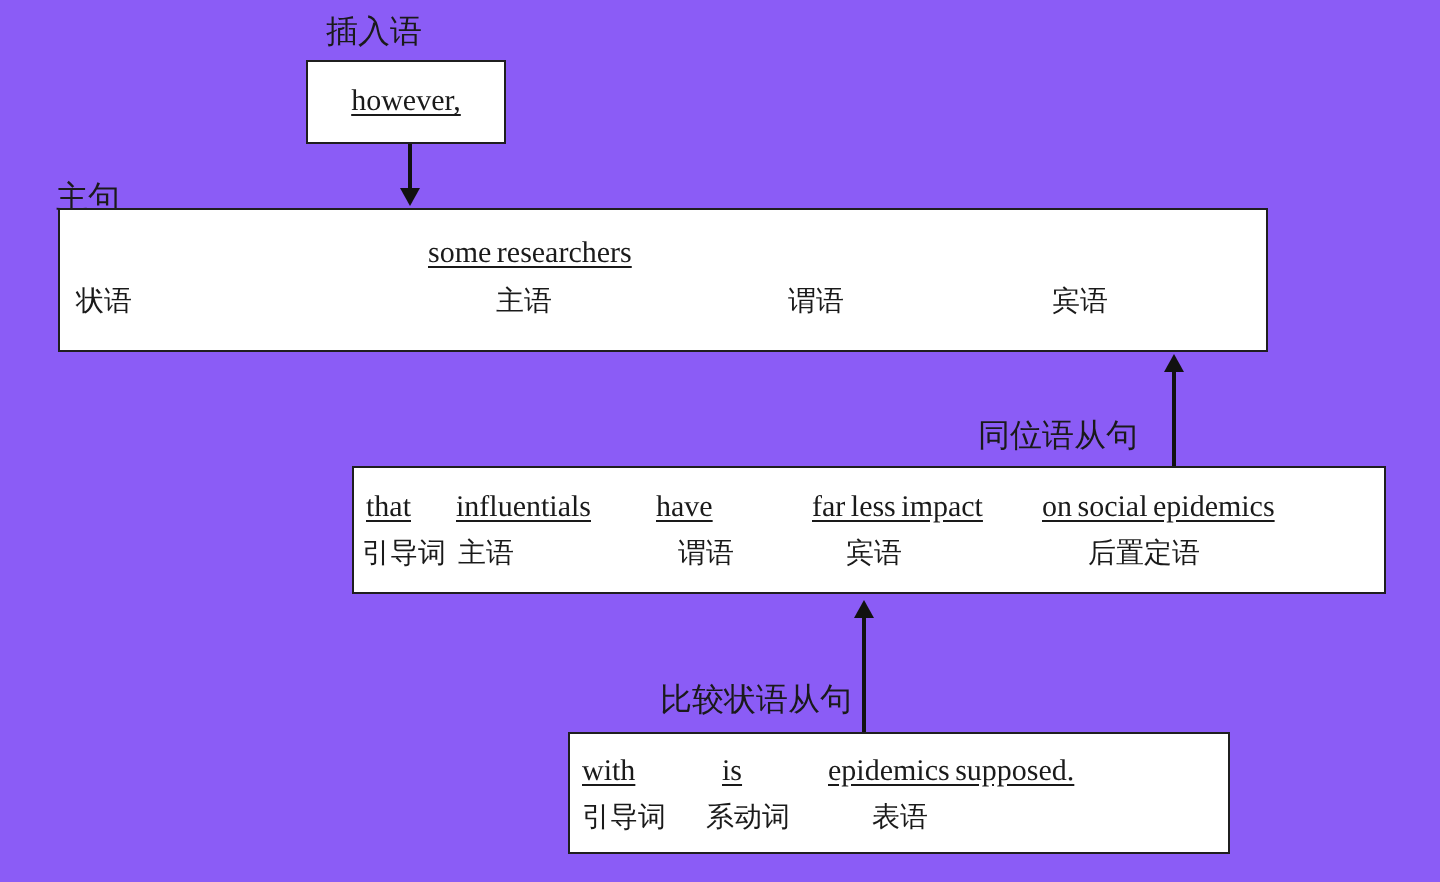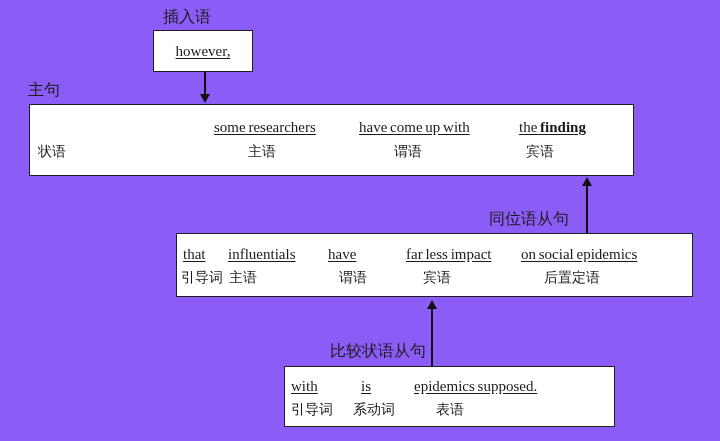--- a/index.html
+++ b/index.html
@@ -25,25 +25,23 @@
 
 <div class="stage">
 
   <div class="abs lbl" style="left:163px; top:7px;">插入语</div>
   <div class="box" style="left:153px; top:30px; width:100px; height:42px;">
     <div class="abs en" style="left:0; right:0; top:10px; text-align:center;">however,</div>
   </div>
   <div class="vline" style="left:204px; top:72px; height:23px;"></div>
   <div class="ahead-down" style="left:200px; top:94px;"></div>
 
-  <div class="abs lbl" style="left:28px; top:80px;">主句</div>
+  <div class="abs lbl" style="left:28px; top:90px;">主句</div>
   <div class="box" style="left:29px; top:104px; width:605px; height:72px;">
     <div class="abs en" style="left:184px; top:12px;">some researchers</div>
-    <div class="abs en" style="left:329px; top:12px;">have come up with</div>
-    <div class="abs en" style="left:489px; top:12px;"><span>the </span><span class="bold">finding</span></div>
     <div class="abs zh" style="left:8px; top:38px;">状语</div>
     <div class="abs zh" style="left:218px; top:38px;">主语</div>
     <div class="abs zh" style="left:364px; top:38px;">谓语</div>
     <div class="abs zh" style="left:496px; top:38px;">宾语</div>
   </div>
 
   <div class="ahead-up" style="left:582px; top:177px;"></div>
   <div class="vline" style="left:586px; top:185px; height:48px;"></div>
   <div class="abs lbl" style="left:489px; top:209px;">同位语从句</div>
 

